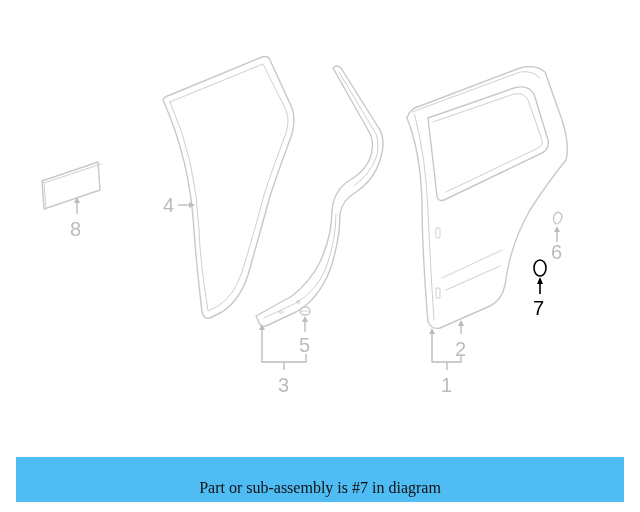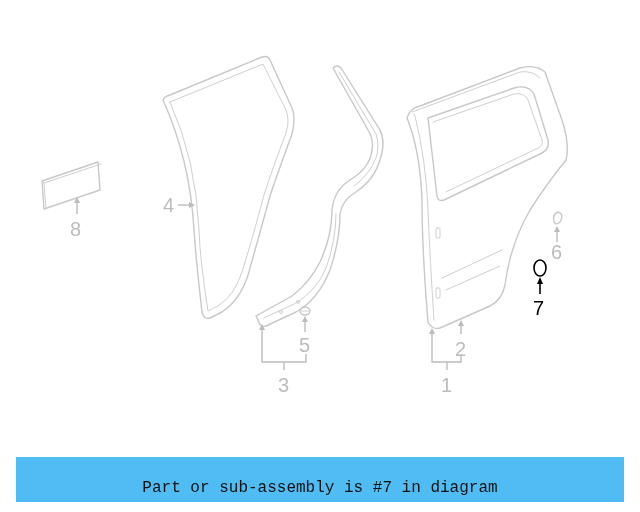--- a/index.html
+++ b/index.html
@@ -6,21 +6,21 @@
   body { width:640px; height:512px; position:relative; overflow:hidden; font-family:"Liberation Sans", sans-serif; }
   #diagram { position:absolute; left:0; top:0; width:640px; height:440px; }
   .part { fill:none; stroke:#c8c8c8; stroke-width:1.4; stroke-linejoin:round; stroke-linecap:round; }
   .part-thin { fill:none; stroke:#cfcfcf; stroke-width:1; stroke-linejoin:round; stroke-linecap:round; }
   .callout { font-family:"Liberation Sans", sans-serif; font-size:20px; fill:#bcbcbc; }
   .callout-hl { font-family:"Liberation Sans", sans-serif; font-size:20px; fill:#000000; }
   .leader { stroke:#bcbcbc; stroke-width:1.4; fill:none; }
   .leader-hl { stroke:#000000; stroke-width:1.6; fill:none; }
   #banner { position:absolute; left:16px; top:457px; width:608px; height:45px; background:#4fbcf3;
             display:flex; flex-direction:column; align-items:center; justify-content:center; }
-  #banner span { font-size:16px; line-height:20px; color:#111; font-family:Liberation Mono, monospace;margin-top:16px; }
+  #banner span { font-size:16px; line-height:20px; color:#111; font-family:Liberation Serif, serif;margin-top:16px; }
 </style>
 </head>
 <body>
 
 <svg id="diagram" viewBox="0 0 640 440" xmlns="http://www.w3.org/2000/svg">
 
   <g>
     <path class="part" d="M42,181 L98,162 L100,190 L44,209 Z"></path>
     <path class="part-thin" d="M42,181 L44,183 L101,164 M44,183 L46,209"></path>
   </g>

